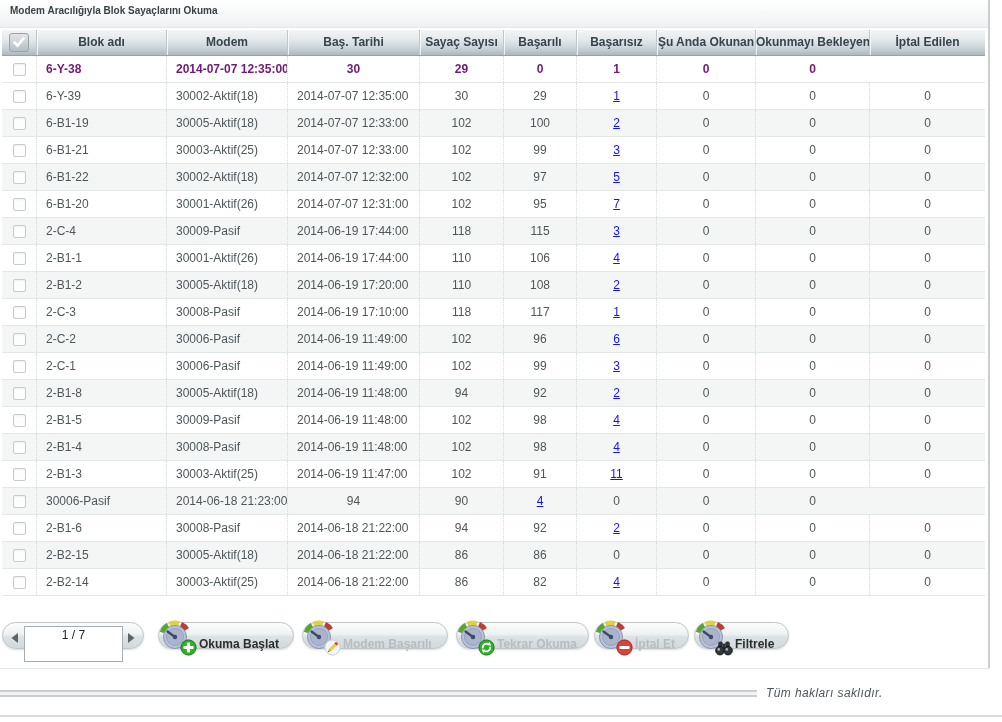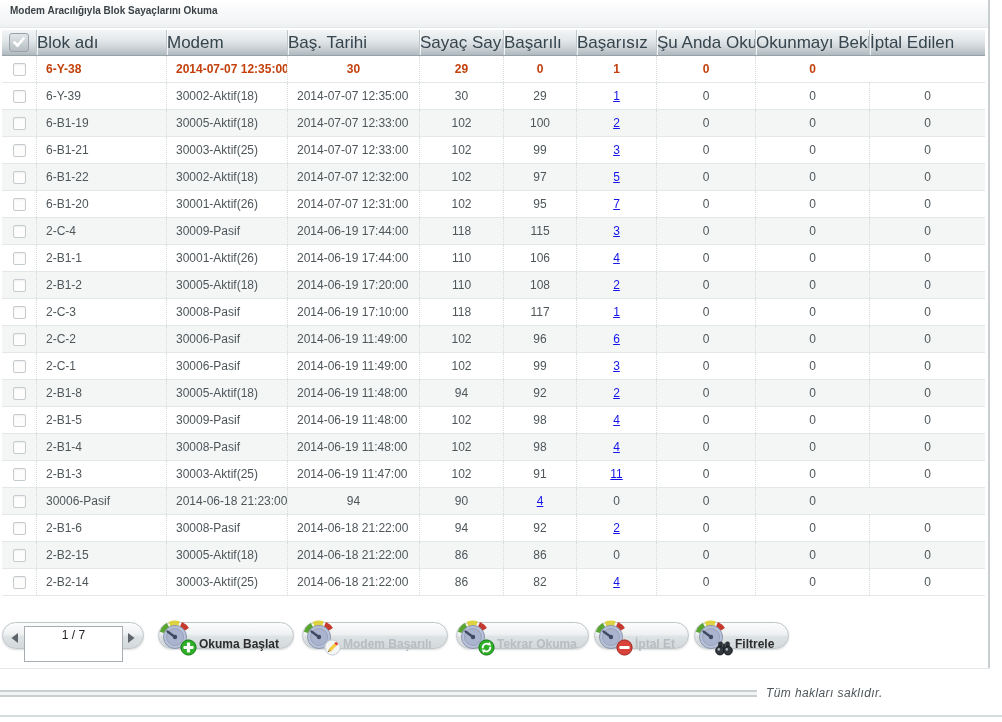--- a/index.html
+++ b/index.html
@@ -16,31 +16,31 @@
   
   .vline { position:absolute; left:988px; top:0; width:2px; height:669px; background:#c9ced1; }
   .panel-edge { position:absolute; left:0; top:668px; width:990px; height:1px; background:#e3e7e9; }
 
   
   .grid { position:absolute; left:2px; top:30px; width:983px; }
   .grow { display:grid; grid-template-columns:34px 130px 121px 132px 84px 73px 80px 99px 114px 116px; }
   .ghead { height:26px;
     background:linear-gradient(180deg,#f3f5f6 0%,#e3e8ea 40%,#ccd3d7 72%,#aeb8be 100%);
     border-bottom:1px solid #96a1a8; }
-  .hcell { font-size:17px; font-weight:normal; color:#36444d; text-align:left; line-height:25px;
+  .hcell { font-size:12px; font-weight:bold; color:#36444d; text-align:center; line-height:25px;
     overflow:hidden; white-space:nowrap; border-left:1px solid #bfc7cc; box-shadow:inset 1px 0 0 rgba(255,255,255,.75); }
   .hcell:first-child { border-left:none; box-shadow:none; display:flex; align-items:center; justify-content:center; }
   .hcheck { width:20px; height:19px; border:1px solid #98a2a8; border-radius:3px;
     background:linear-gradient(180deg,#e2e6e9,#b6bec3); display:flex; align-items:center; justify-content:center; }
 
   .gbody { background:#fff; }
   .row { height:27px; border-bottom:1px solid #e3e7e8; background:#fff; }
   .row:nth-child(odd) { background:#f4f6f6; }
   .row.hl { background:#fff; }
-  .row.hl .cell { color:#c2410c; font-weight:bold; }
+  .row.hl .cell { color:#701a75; font-weight:bold; }
   .cell { font-size:12px; color:#4e565a; text-align:center; line-height:26px;
     border-left:1px dotted #d6dbdd; overflow:hidden; white-space:nowrap; }
   .cell.tl { text-align:left; padding-left:9px; }
   .cell.ccb { border-left:none; display:flex; align-items:center; justify-content:center; }
   .cb { width:13px; height:13px; border:1px solid #c5cbce; border-radius:2px; background:#fdfdfd;
     box-shadow:inset 0 1px 2px rgba(0,0,0,.06); }
   .lnk { color:#1414e8; text-decoration:underline; cursor:pointer; }
 
   
   .pill { position:absolute; top:622px; height:27px; border:1px solid #bec5c9; border-radius:14px;

